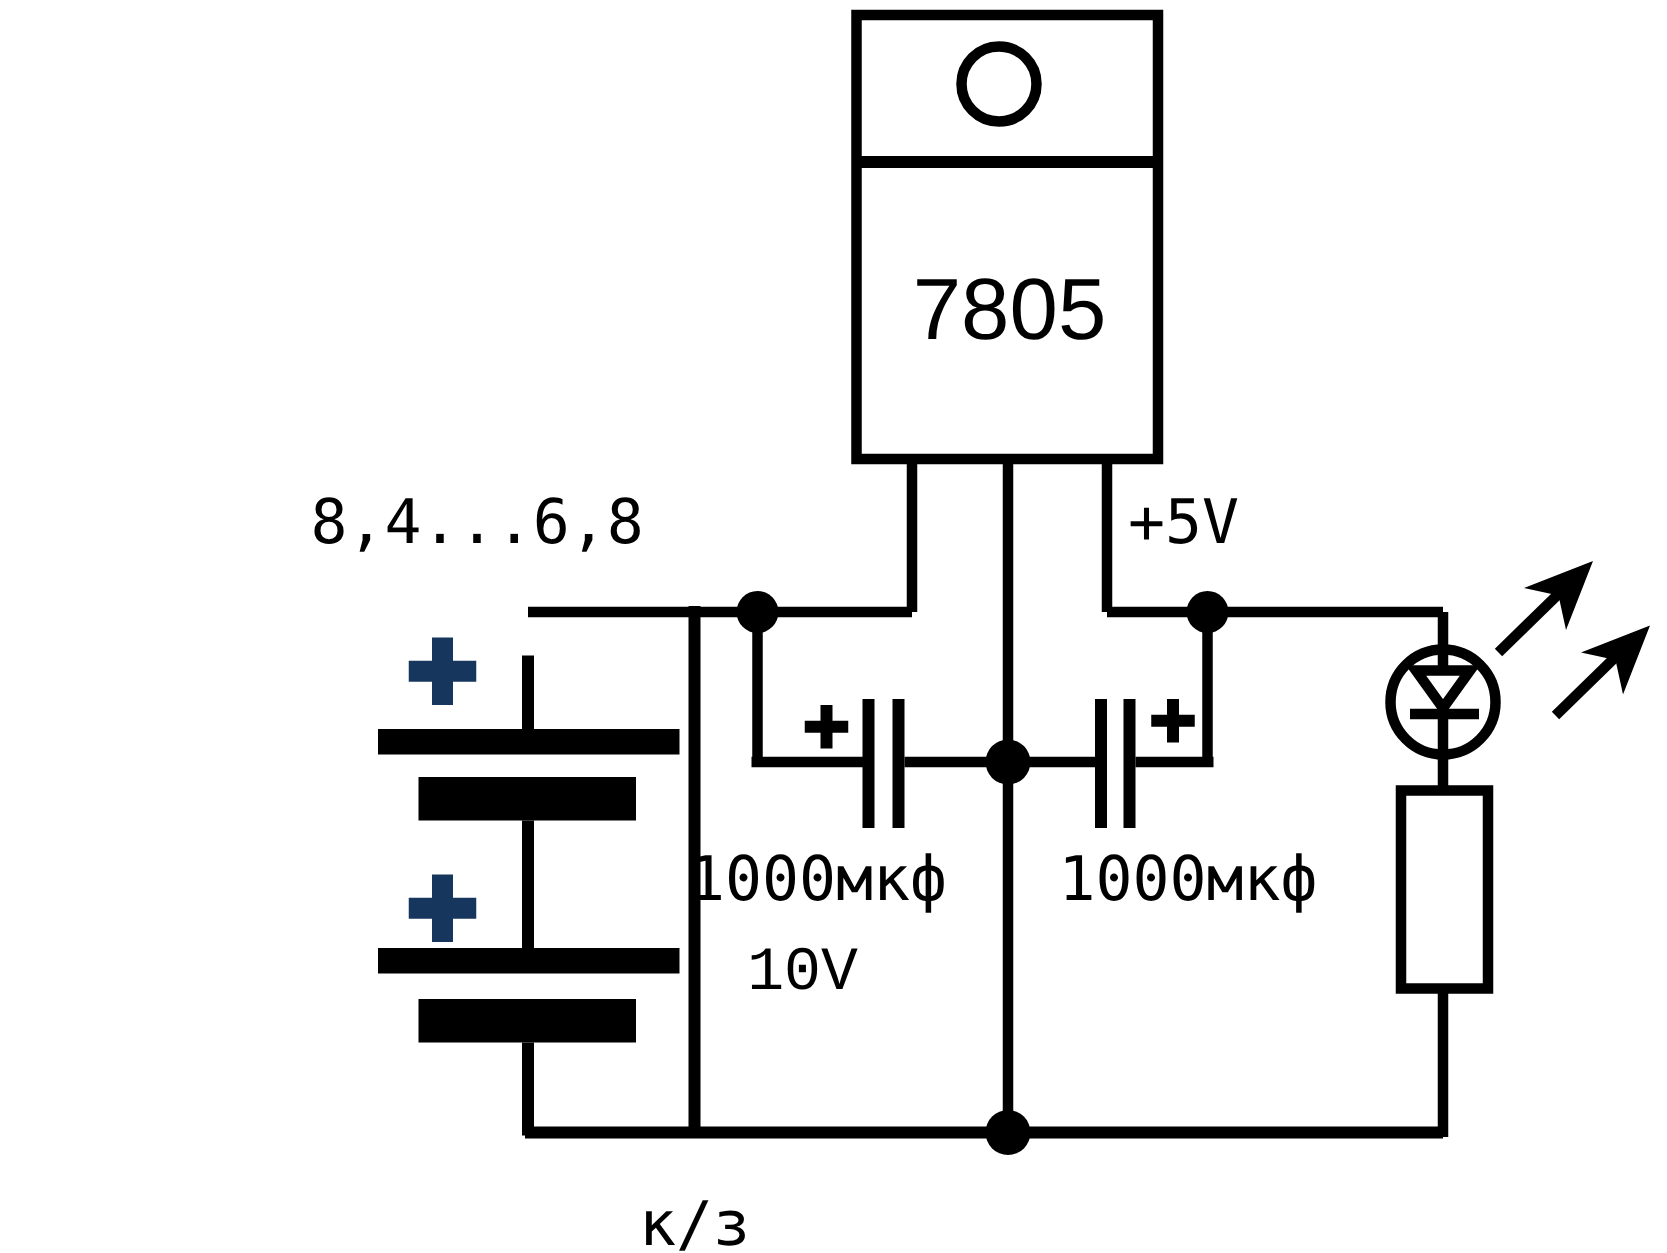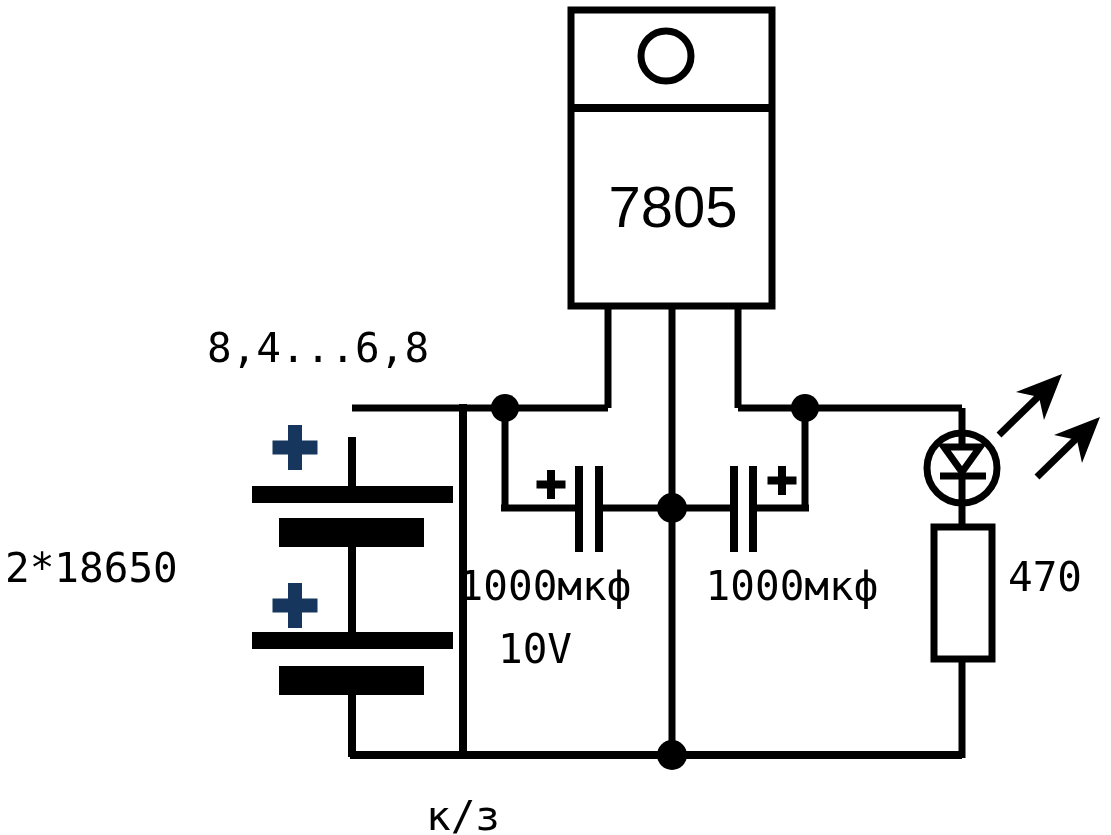--- a/index.html
+++ b/index.html
@@ -98,29 +98,28 @@
         <line x1="1037" y1="477" x2="1078" y2="437"></line>
         <polygon points="1100,417 1082,463 1077,440 1054,435" fill="#000000" stroke="none"></polygon>
       </g>
     </g>
 
     <rect x="934" y="527" width="58" height="132" fill="#ffffff"></rect>
   </svg>
 
   <div class="lbl" style="left:207px; top:328px;">8,4...6,8</div>
 
+  <div class="lbl" style="left:752px; top:328px;">+5V</div>
 
-  <div class="lbl" style="left:5px; top:548px;">2*18650</div>
 
   <div class="lbl centered" style="left:545px; top:566px;">1000мкф</div>
 
-  <div class="lbl centered" style="left:535px; top:629px;">10V</div>
+  <div class="lbl centered" style="left:535px; top:629px;font-family:Liberation Mono, monospace;">10V</div>
 
   <div class="lbl centered" style="left:792px; top:566px;">1000мкф</div>
 
 
-  <div class="lbl" style="left:1008px; top:557px;">470</div>
 
   <div class="lbl centered" style="left:463px; top:764px;margin-top:32px;">к/з</div>
 
   <div class="lbl chip centered" style="left:673px; top:178px;">7805</div>
 
 </div>
 
 </body></html>

